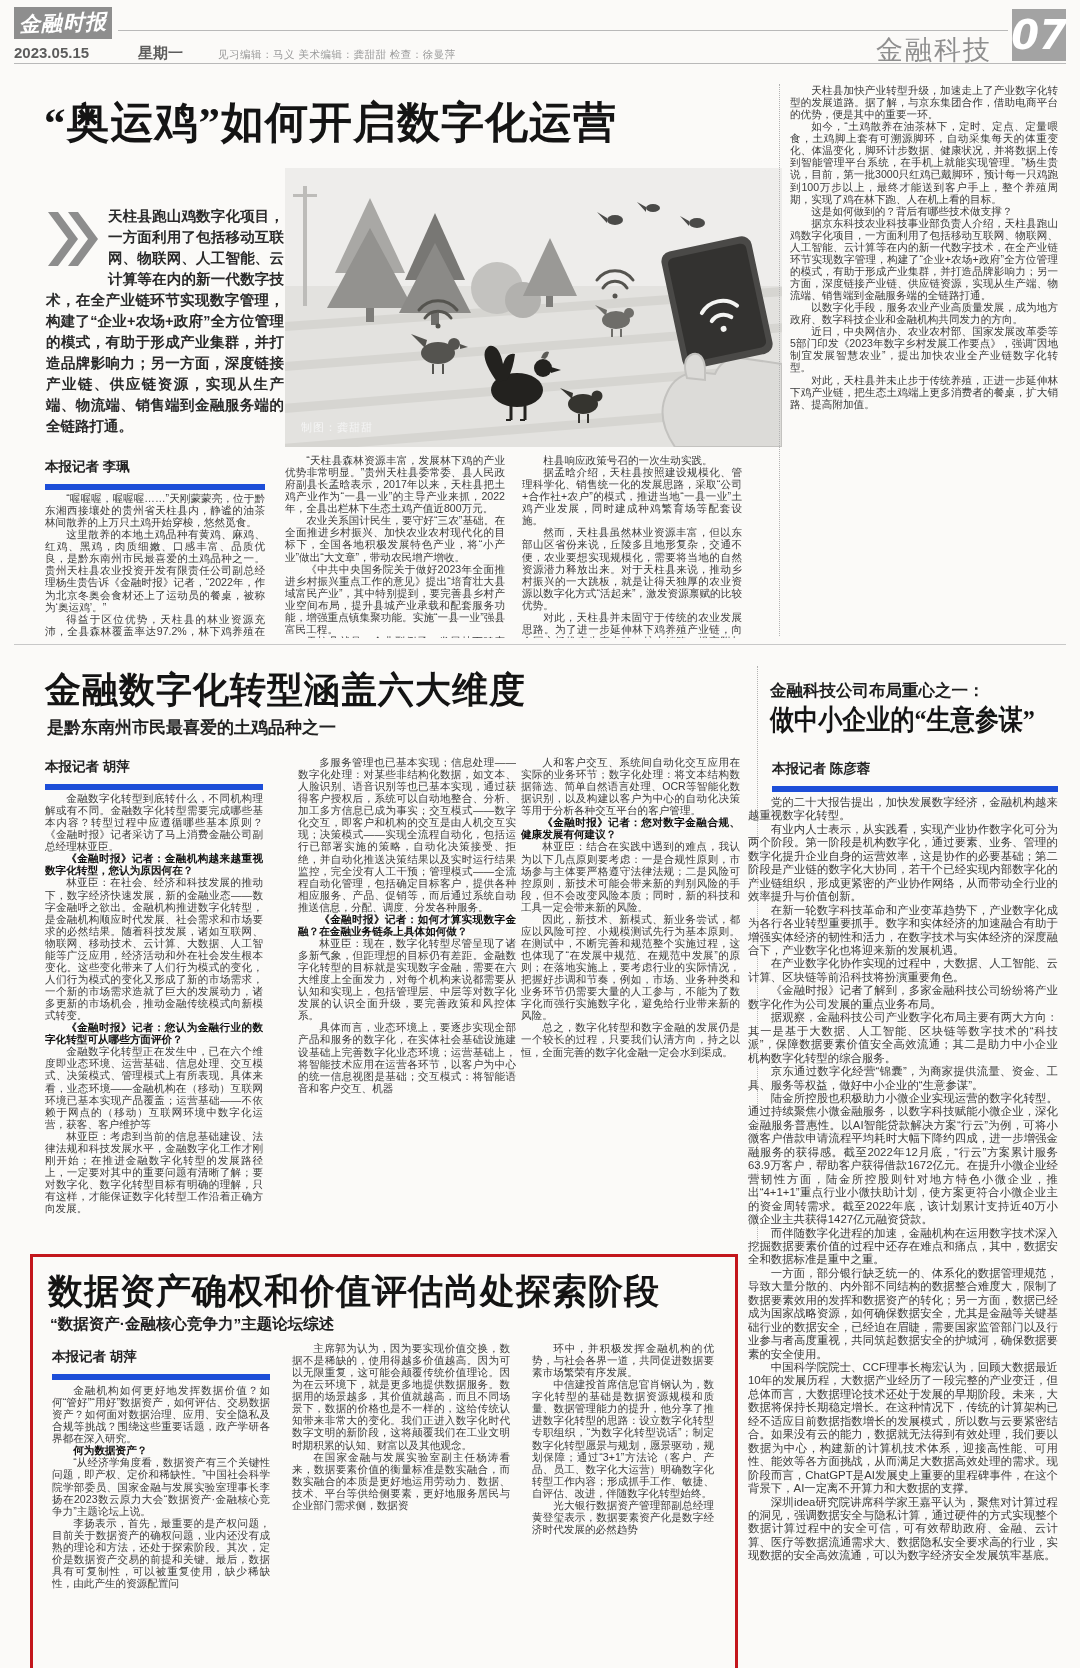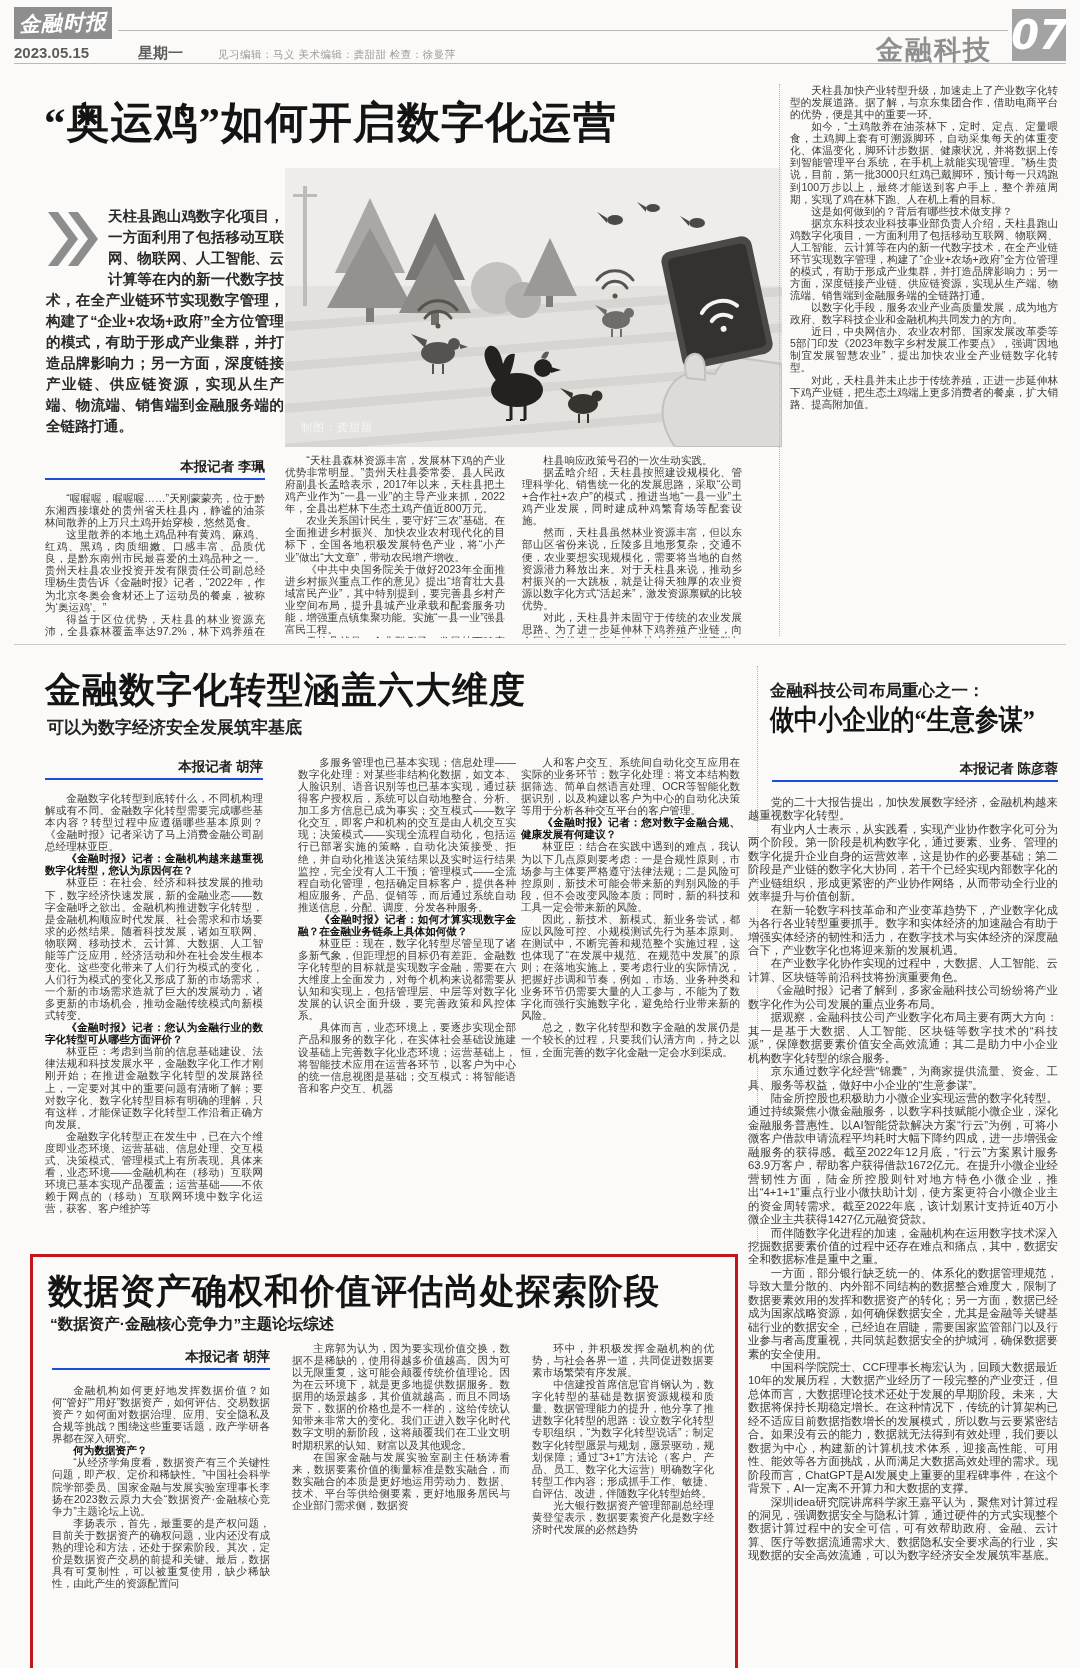--- a/index.html
+++ b/index.html
@@ -7,35 +7,35 @@
         font-family:"Liberation Sans","DejaVu Sans",sans-serif;color:#2e2e2e;overflow:hidden;}
   .abs{position:absolute;}
   
   .logo-box{left:14px;top:7px;width:98px;height:32px;background:#8e8e8e;display:flex;align-items:center;justify-content:center;}
   .logo-text{color:#fff;font-family:"DejaVu Serif","Liberation Serif",serif;font-style:italic;font-weight:bold;
              font-size:21px;transform:rotate(-2deg);letter-spacing:1px;white-space:nowrap;}
   .rule{background:#b9b9b9;height:1px;}
   .date-row{left:14px;top:44px;font-size:15px;font-weight:bold;color:#5c5c5c;}
   .weekday{left:138px;top:44px;font-size:15px;font-weight:bold;color:#5c5c5c;}
   .editors{left:218px;top:48px;font-size:10.5px;color:#9a9a9a;letter-spacing:.5px;}
-  .section-label{left:876px;top:32px;width:130px;font-size:27px;color:#8f8f8f;letter-spacing:2px;font-weight:700;}
+  .section-label{left:876px;top:32px;width:130px;font-size:27px;color:#8f8f8f;letter-spacing:2px;font-weight:400;}
   .page-badge{left:1012px;top:9px;width:54px;height:52px;background:#a3a3a3;color:#fff;
               font-weight:bold;font-style:italic;font-size:40px;display:flex;align-items:center;justify-content:center;
               font-family:"DejaVu Sans",sans-serif;}
   
   .h1{font-family:"Liberation Serif","DejaVu Serif",serif;font-weight:bold;color:#141414;white-space:nowrap;}
   .lead-h{left:44px;top:94px;font-size:43px;letter-spacing:1px;}
   .int-h{left:45px;top:666px;font-size:36px;letter-spacing:1px;}
   .int-sub{left:47px;top:716px;font-size:17px;font-weight:bold;color:#222;}
   .adv-kicker{left:770px;top:680px;font-size:16.5px;font-weight:bold;color:#1d1d1d;font-family:Liberation Serif, serif;}
   .adv-h{left:770px;top:701px;font-size:28px;transform:scaleX(.86);transform-origin:left;}
   .box-h{left:48px;top:1268px;font-size:35px;letter-spacing:1px;}
   .box-sub{left:50px;top:1314px;font-size:15.5px;font-weight:bold;color:#222;}
   
-  .byline{font-size:13.5px;font-weight:bold;color:#222;text-align:right;border-bottom:2px solid #1d4ed8;padding-bottom:2px;}
+  .byline{font-size:13.5px;font-weight:bold;color:#222;text-align:left;border-bottom:6px solid #1d4ed8;padding-bottom:8px;}
   
   .col{overflow:hidden;}
   .col p{margin:0;text-indent:2em;text-align:justify;font-size:10.6px;line-height:1.14;color:#3b3b3b;
          font-family:"Liberation Sans","DejaVu Sans",sans-serif;}
   .col p.q{font-weight:bold;color:#111;}
   .wide p{font-size:11.4px;line-height:1.18;}
   .intro-block{left:46px;top:206px;width:238px;}
   .intro-block .chev{float:left;margin:4px 10px 4px 0;}
   .intro-text{font-size:14.5px;line-height:1.45;font-weight:600;color:#2a2a2a;text-align:justify;}
   .dotted-v{border-left:1px dotted #b2b2b2;width:0;}
@@ -197,29 +197,29 @@
       <p>这是如何做到的？背后有哪些技术做支撑？</p>
       <p>据京东科技农业科技事业部负责人介绍，天柱县跑山鸡数字化项目，一方面利用了包括移动互联网、物联网、人工智能、云计算等在内的新一代数字技术，在全产业链环节实现数字管理，构建了“企业+农场+政府”全方位管理的模式，有助于形成产业集群，并打造品牌影响力；另一方面，深度链接产业链、供应链资源，实现从生产端、物流端、销售端到金融服务端的全链路打通。</p>
       <p>以数字化手段，服务农业产业高质量发展，成为地方政府、数字科技企业和金融机构共同发力的方向。</p>
       <p>近日，中央网信办、农业农村部、国家发展改革委等5部门印发《2023年数字乡村发展工作要点》，强调“因地制宜发展智慧农业”，提出加快农业全产业链数字化转型。</p>
       <p>对此，天柱县并未止步于传统养殖，正进一步延伸林下鸡产业链，把生态土鸡端上更多消费者的餐桌，扩大销路、提高附加值。</p>
     </div>
 
   <div class="abs rule" style="left:14px;top:644px;width:1052px;background:#c8c8c8;"></div>
 
   <div class="abs h1 int-h">金融数字化转型涵盖六大维度</div>
-  <div class="abs int-sub">可以为数字经济安全发展筑牢基底</div>
+  <div class="abs int-sub">是黔东南州市民最喜爱的土鸡品种之一</div>
   <div class="abs byline" style="left:45px;top:758px;width:218px;">本报记者 胡萍</div>
   <div class="abs col" style="left:45px;top:792px;width:218px;height:454px;">
       <p>金融数字化转型到底转什么，不同机构理解或有不同。金融数字化转型需要完成哪些基本内容？转型过程中应遵循哪些基本原则？《金融时报》记者采访了马上消费金融公司副总经理林亚臣。</p>
       <p class="q">《金融时报》记者：金融机构越来越重视数字化转型，您认为原因何在？</p>
       <p>林亚臣：在社会、经济和科技发展的推动下，数字经济快速发展，新的金融业态——数字金融呼之欲出。金融机构推进数字化转型，是金融机构顺应时代发展、社会需求和市场要求的必然结果。随着科技发展，诸如互联网、物联网、移动技术、云计算、大数据、人工智能等广泛应用，经济活动和外在社会发生根本变化。这些变化带来了人们行为模式的变化，人们行为模式的变化又形成了新的市场需求，一个新的市场需求造就了巨大的发展动力，诸多更新的市场机会，推动金融传统模式向新模式转变。</p>
       <p class="q">《金融时报》记者：您认为金融行业的数字化转型可从哪些方面评价？</p>
+      <p>金融数字化转型正在发生中，已在六个维度即业态环境、运营基础、信息处理、交互模式、决策模式、管理模式上有所表现。具体来看，业态环境——金融机构在（移动）互联网环境已基本实现产品覆盖；运营基础——不依赖于网点的（移动）互联网环境中数字化运营，获客、客户维护等</p>
       <p>林亚臣：考虑到当前的信息基础建设、法律法规和科技发展水平，金融数字化工作才刚刚开始；在推进金融数字化转型的发展路径上，一定要对其中的重要问题有清晰了解；要对数字化、数字化转型目标有明确的理解，只有这样，才能保证数字化转型工作沿着正确方向发展。</p>
-      <p>金融数字化转型正在发生中，已在六个维度即业态环境、运营基础、信息处理、交互模式、决策模式、管理模式上有所表现。具体来看，业态环境——金融机构在（移动）互联网环境已基本实现产品覆盖；运营基础——不依赖于网点的（移动）互联网环境中数字化运营，获客、客户维护等</p>
     </div>
   <div class="abs col" style="left:298px;top:756px;width:218px;height:490px;">
       <p>多服务管理也已基本实现；信息处理——数字化处理：对某些非结构化数据，如文本、人脸识别、语音识别等也已基本实现，通过获得客户授权后，系统可以自动地整合、分析、加工多方信息已成为事实；交互模式——数字化交互，即客户和机构的交互是由人机交互实现；决策模式——实现全流程自动化，包括运行已部署实施的策略，自动化决策接受、拒绝，并自动化推送决策结果以及实时运行结果监控，完全没有人工干预；管理模式——全流程自动化管理，包括确定目标客户，提供各种相应服务、产品、促销等，而后通过系统自动推送信息，分配、调度、分发各种服务。</p>
       <p class="q">《金融时报》记者：如何才算实现数字金融？在金融业务链条上具体如何做？</p>
       <p>林亚臣：现在，数字化转型尽管呈现了诸多新气象，但距理想的目标仍有差距。金融数字化转型的目标就是实现数字金融，需要在六大维度上全面发力，对每个机构来说都需要从认知和实现上，包括管理层、中层等对数字化发展的认识全面升级，要完善政策和风控体系。</p>
       <p>具体而言，业态环境上，要逐步实现全部产品和服务的数字化，在实体社会基础设施建设基础上完善数字化业态环境；运营基础上，将智能技术应用在运营各环节，以客户为中心的统一信息视图是基础；交互模式：将智能语音和客户交互、机器</p>
     </div>
   <div class="abs col" style="left:521px;top:756px;width:219px;height:490px;">
       <p>人和客户交互、系统间自动化交互应用在实际的业务环节；数字化处理：将文本结构数据筛选、简单自然语言处理、OCR等智能化数据识别，以及构建以客户为中心的自动化决策等用于分析各种交互平台的客户管理。</p>
       <p class="q">《金融时报》记者：您对数字金融合规、健康发展有何建议？</p>

